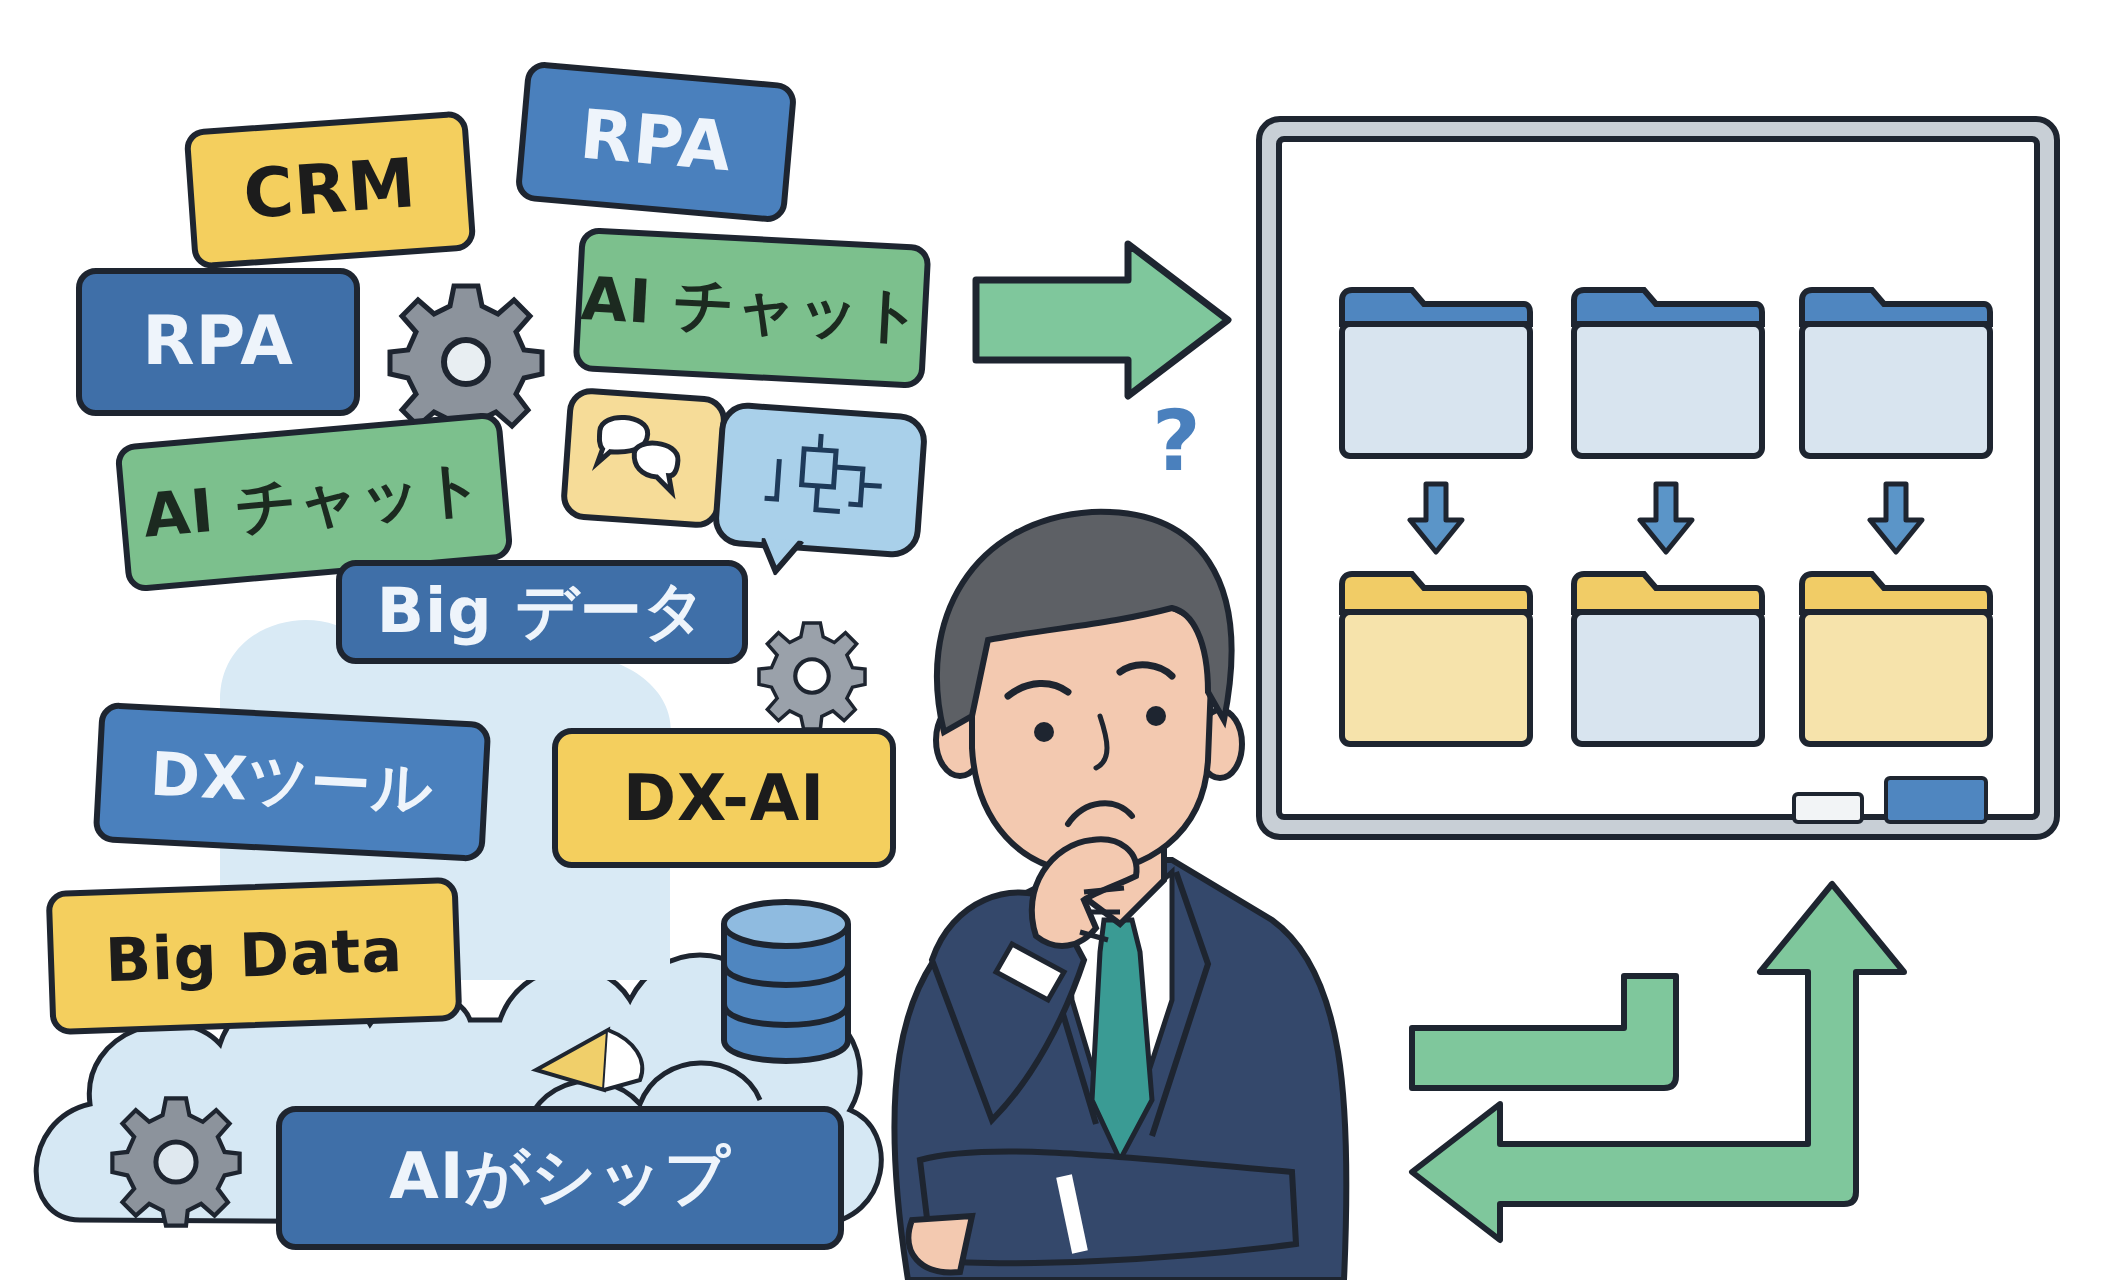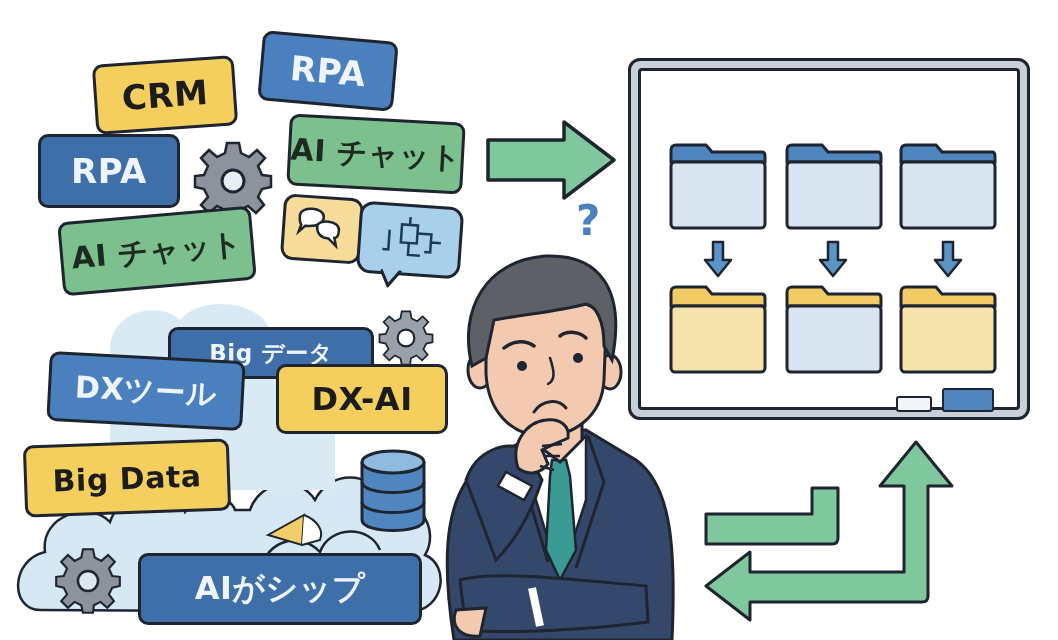--- a/index.html
+++ b/index.html
@@ -83,21 +83,21 @@
       <path d="M28,24 L28,44 L22,44 M56,26 L70,26 L70,44 L64,44 M48,10 L48,18 M48,36 L48,48 L60,48 M70,34 L80,34" fill="none" stroke="#1e3a5a" stroke-width="2.5"></path>
     </svg>
     <svg class="abs" style="left:22px;top:64px" width="24" height="18">
         <path d="M0,0 L8,16 L20,0" fill="#a9d0ea" stroke="#1e2530" stroke-width="3"></path>
       </svg>
   </div>
 
   <div class="tag green" style="left:60px;top:214px;width:194px;height:74px;font-size:30px;transform:rotate(-5deg);">
       <span>AI チャット</span>
     </div>
-  <div class="tag blue" style="left:168px;top:280px;width:206px;height:52px;font-size:23px;margin-top:47px;">
+  <div class="tag blue" style="left:168px;top:280px;width:206px;height:52px;font-size:31px;">
       <span>Big データ</span>
     </div>
   <div class="tag blue-light" style="left:48px;top:356px;width:196px;height:70px;font-size:30px;transform:rotate(3deg);">
       <span>DXツール</span>
     </div>
   <div class="tag yellow" style="left:276px;top:364px;width:172px;height:70px;font-size:32px;">
       <span>DX-AI</span>
     </div>
   <div class="tag yellow" style="left:24px;top:442px;width:206px;height:72px;font-size:30px;transform:rotate(-2deg);">
       <span>Big Data</span>

